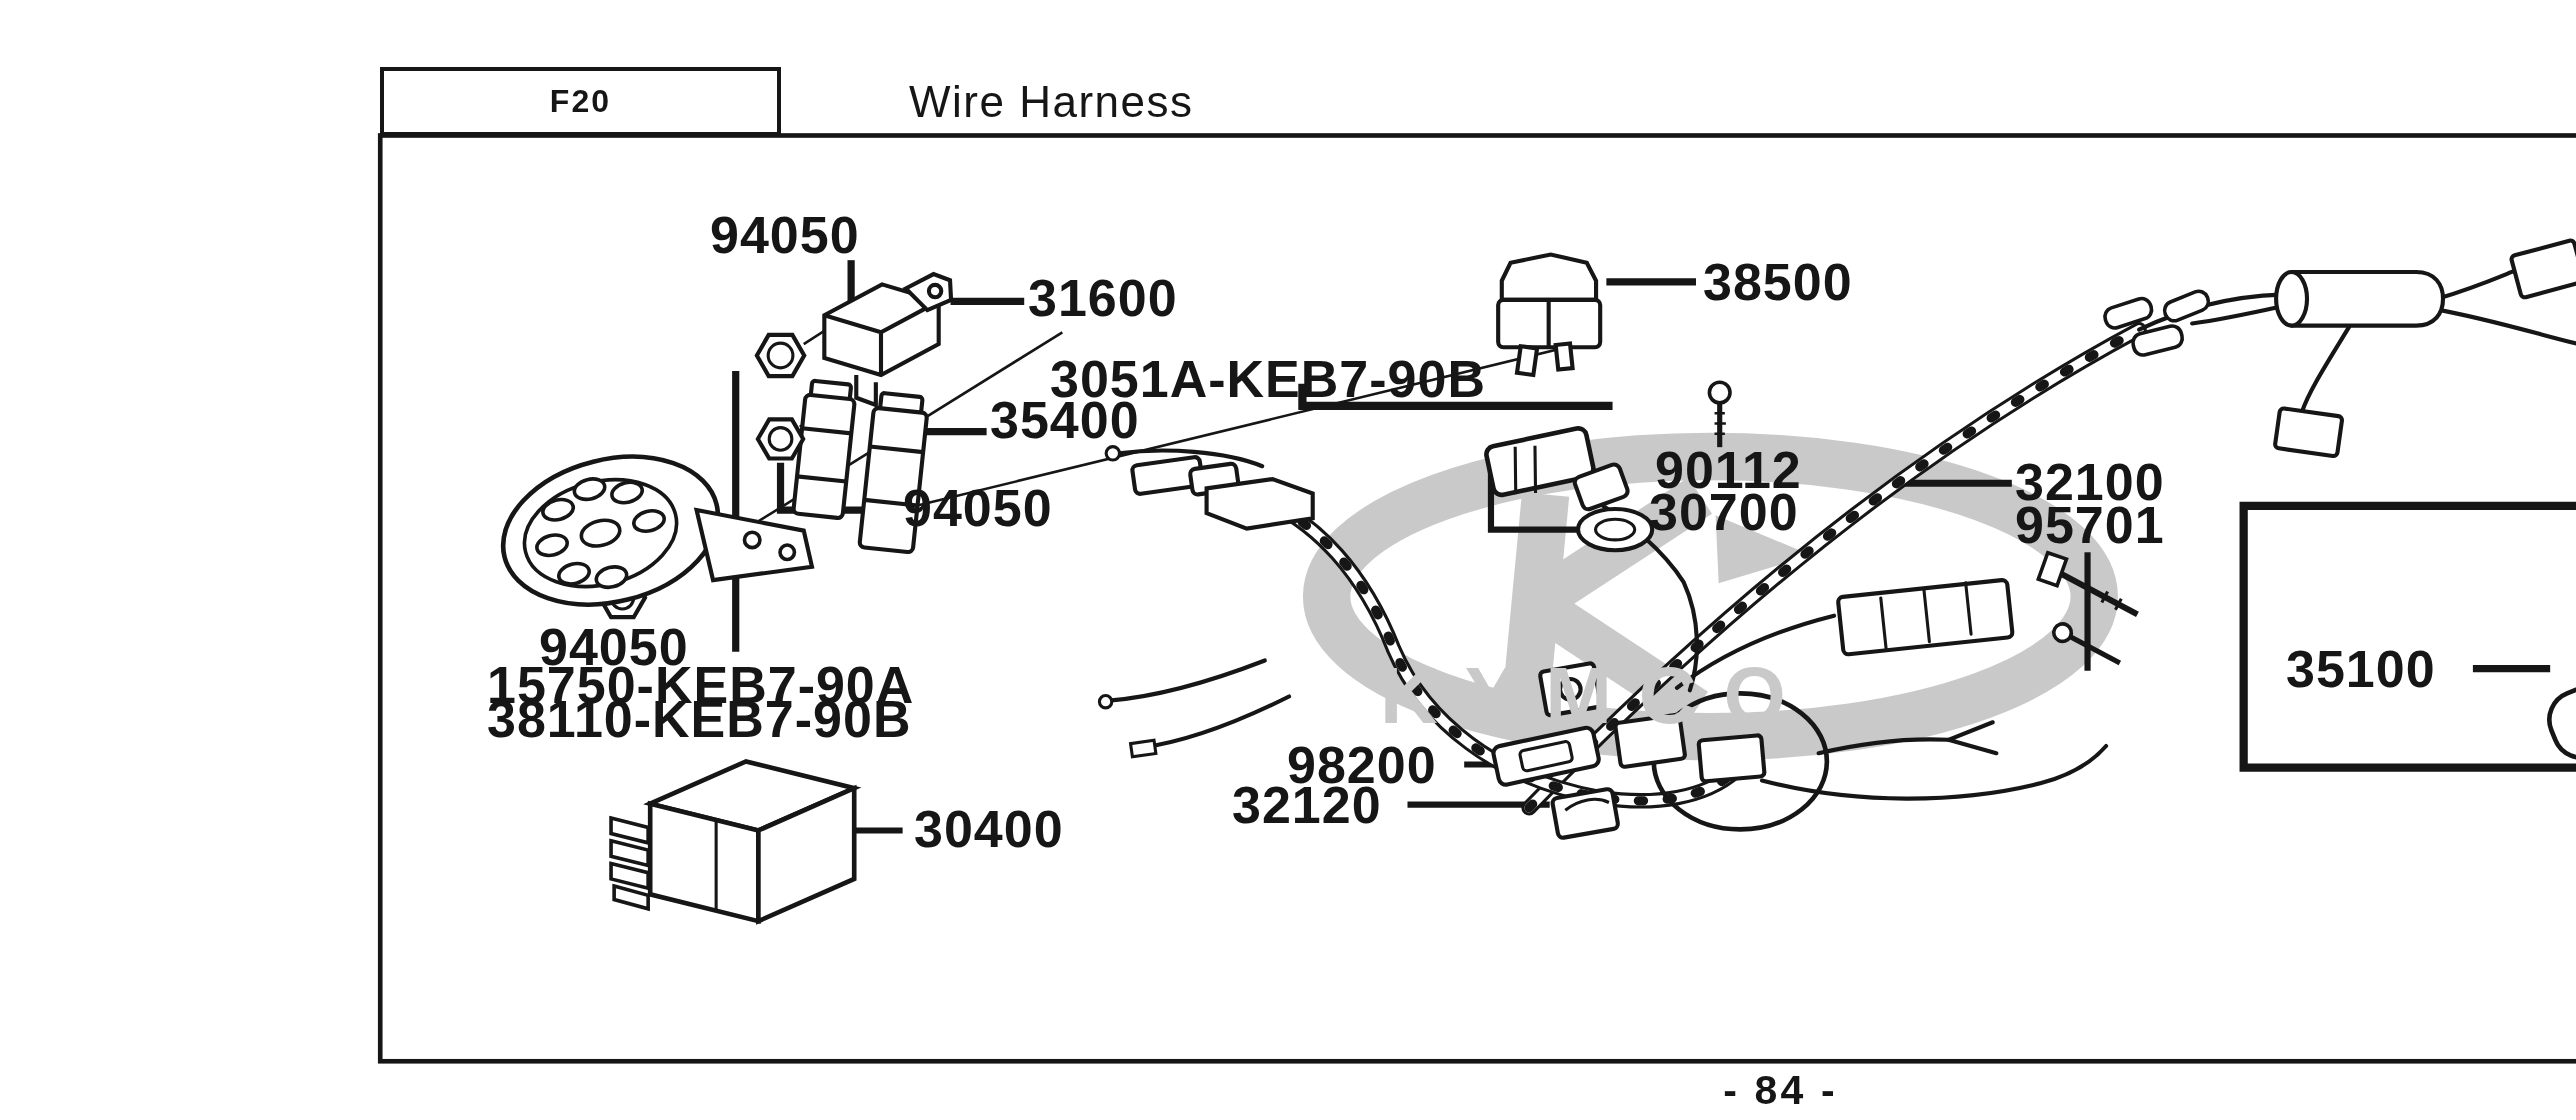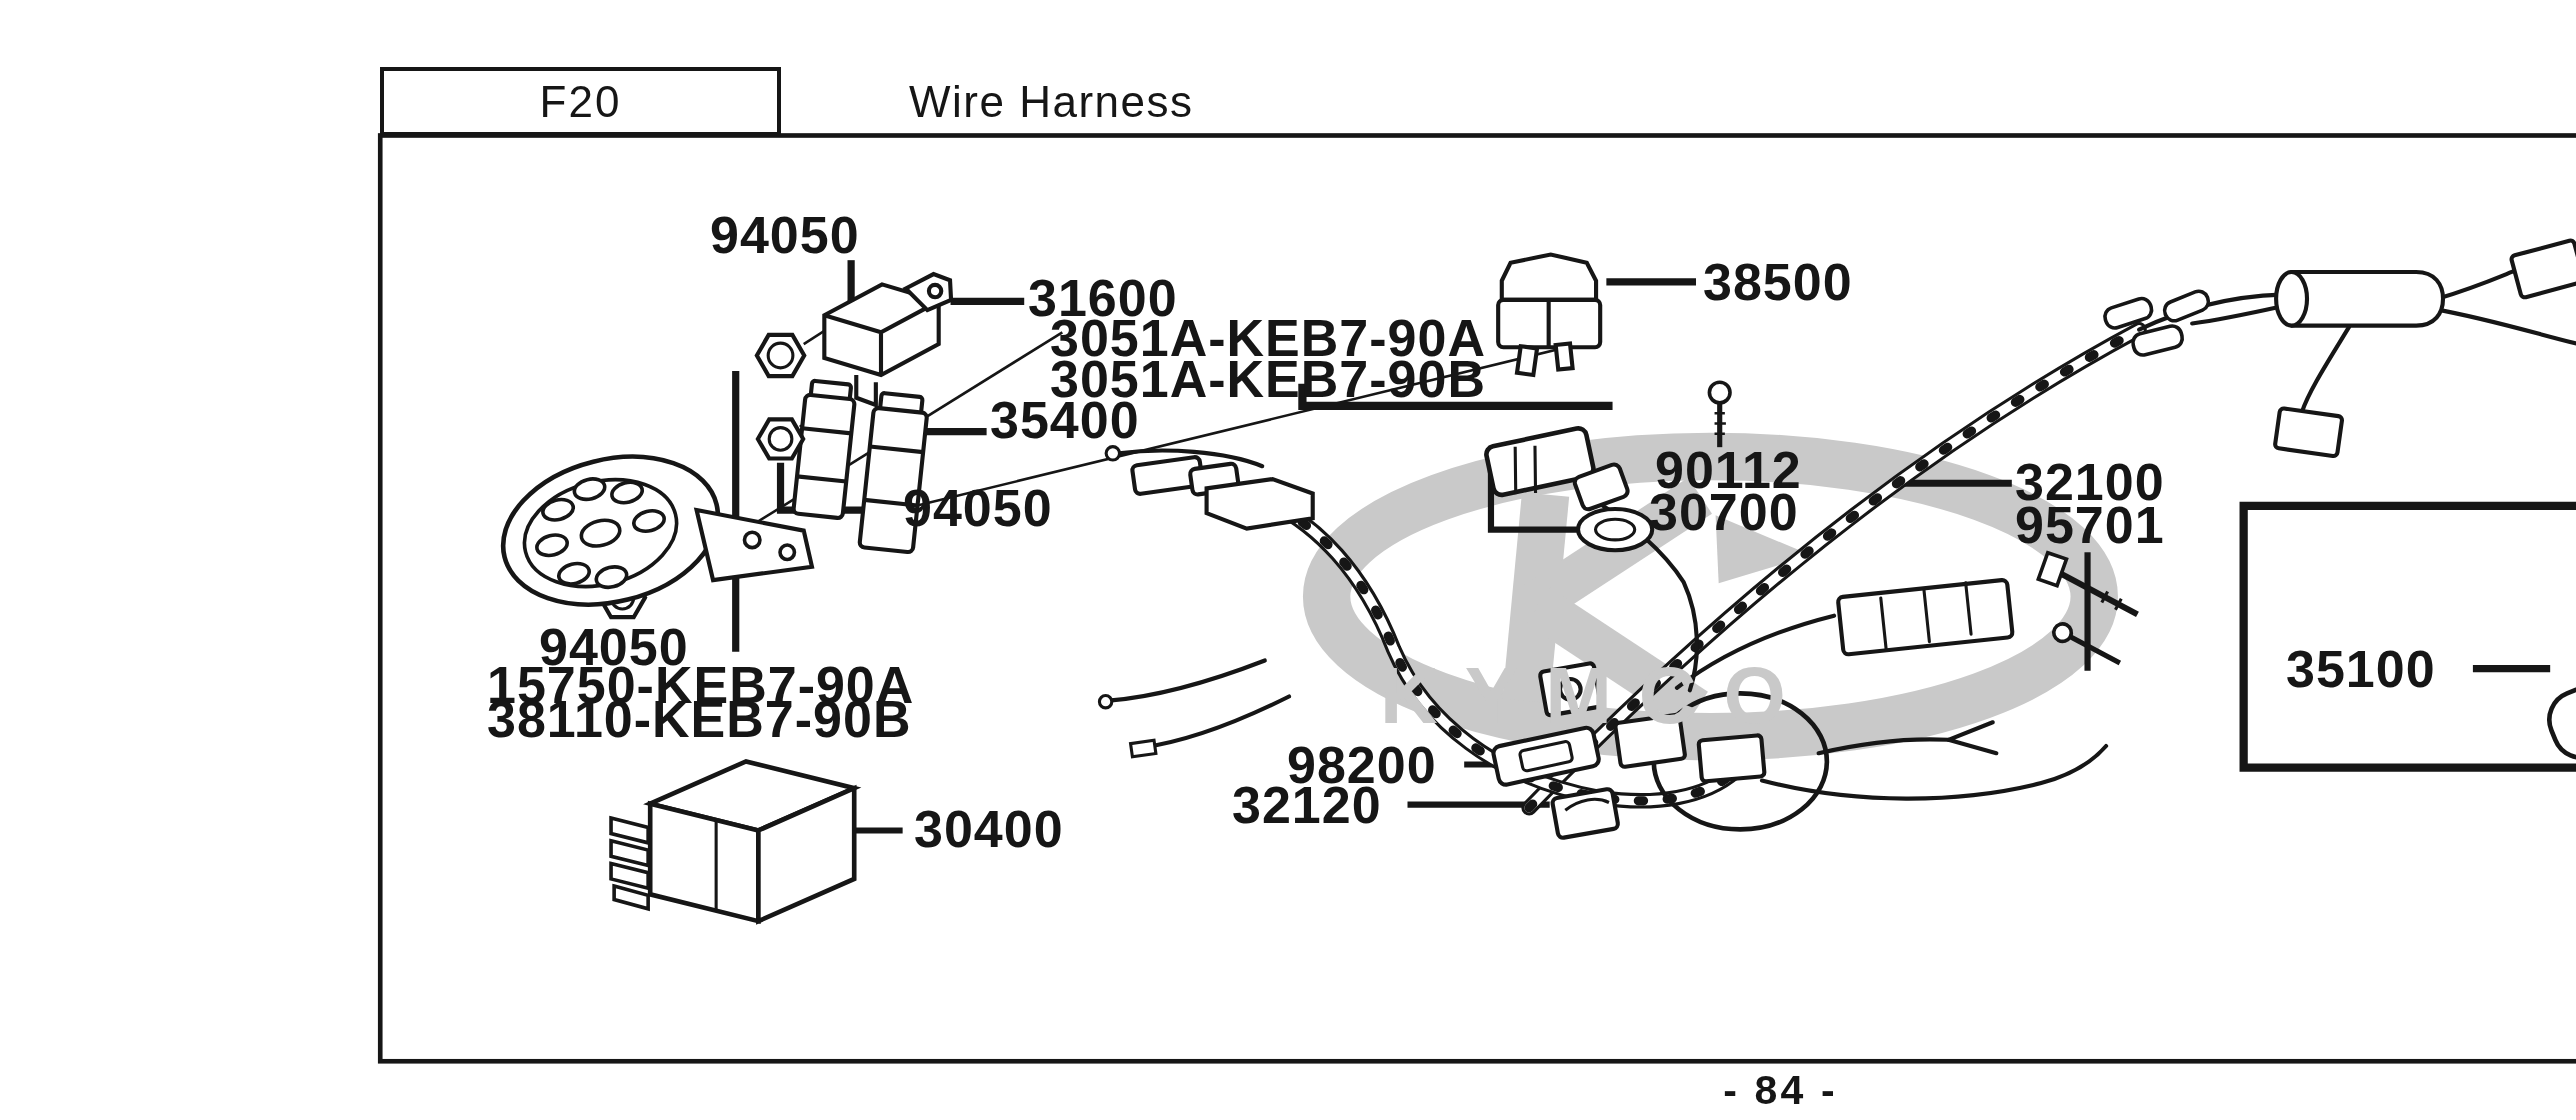--- a/index.html
+++ b/index.html
@@ -4,21 +4,21 @@
 <style>
   html,body{margin:0;padding:0;background:#fff;}
   #canvas{position:relative;width:3561px;height:1120px;background:#fff;overflow:hidden;
           font-family:"Liberation Sans",sans-serif;color:#161616;}
   #art{position:absolute;left:0;top:0;}
   .lbl{position:absolute;font-size:52px;font-weight:700;letter-spacing:1px;
        line-height:1;white-space:nowrap;color:#161616;}
   .hdr-box{position:absolute;left:380px;top:67px;width:401px;height:69px;
            border:4.6px solid #161616;box-sizing:border-box;display:flex;
            align-items:center;justify-content:center;background:#fff;}
-  .hdr-code{font-size:44px;font-weight:400;letter-spacing:2.1px;}
+  .hdr-code{font-size:32px;font-weight:700;letter-spacing:2.1px;}
   .hdr-title{position:absolute;left:909px;top:67px;height:69px;display:flex;
              align-items:center;font-size:44px;font-weight:400;letter-spacing:1.5px;}
   .pageno{position:absolute;left:0;top:1067px;width:3561px;text-align:center;
           font-size:41px;font-weight:700;letter-spacing:3.1px;}
   .wmtext{position:absolute;left:1340px;top:650px;font-size:80px;font-weight:700;
           letter-spacing:27px;color:#c9c9c9;margin-left:40px;}
 </style>
 </head>
 <body>
 
@@ -303,21 +303,20 @@
 
   <div class="wmtext">KYMCO</div>
 
   <div class="hdr-box">
     <span class="hdr-code">F20</span>
   </div>
   <div class="hdr-title">Wire Harness</div>
 
   <div class="lbl" style="left:710px;top:209px">94050</div>
   <div class="lbl" style="left:1028px;top:272px">31600</div>
-  <div class="lbl" style="left:1050px;top:312px">3051A-KEB7-90A</div>
   <div class="lbl" style="left:1050px;top:353px">3051A-KEB7-90B</div>
   <div class="lbl" style="left:990px;top:394px">35400</div>
   <div class="lbl" style="left:903px;top:482px">94050</div>
   <div class="lbl" style="left:1703px;top:256px">38500</div>
   <div class="lbl" style="left:1655px;top:444px">90112</div>
   <div class="lbl" style="left:1649px;top:486px">30700</div>
   <div class="lbl" style="left:2015px;top:456px">32100</div>
   <div class="lbl" style="left:2015px;top:499px">95701</div>
   <div class="lbl" style="left:2575px;top:430px">35010</div>
 

